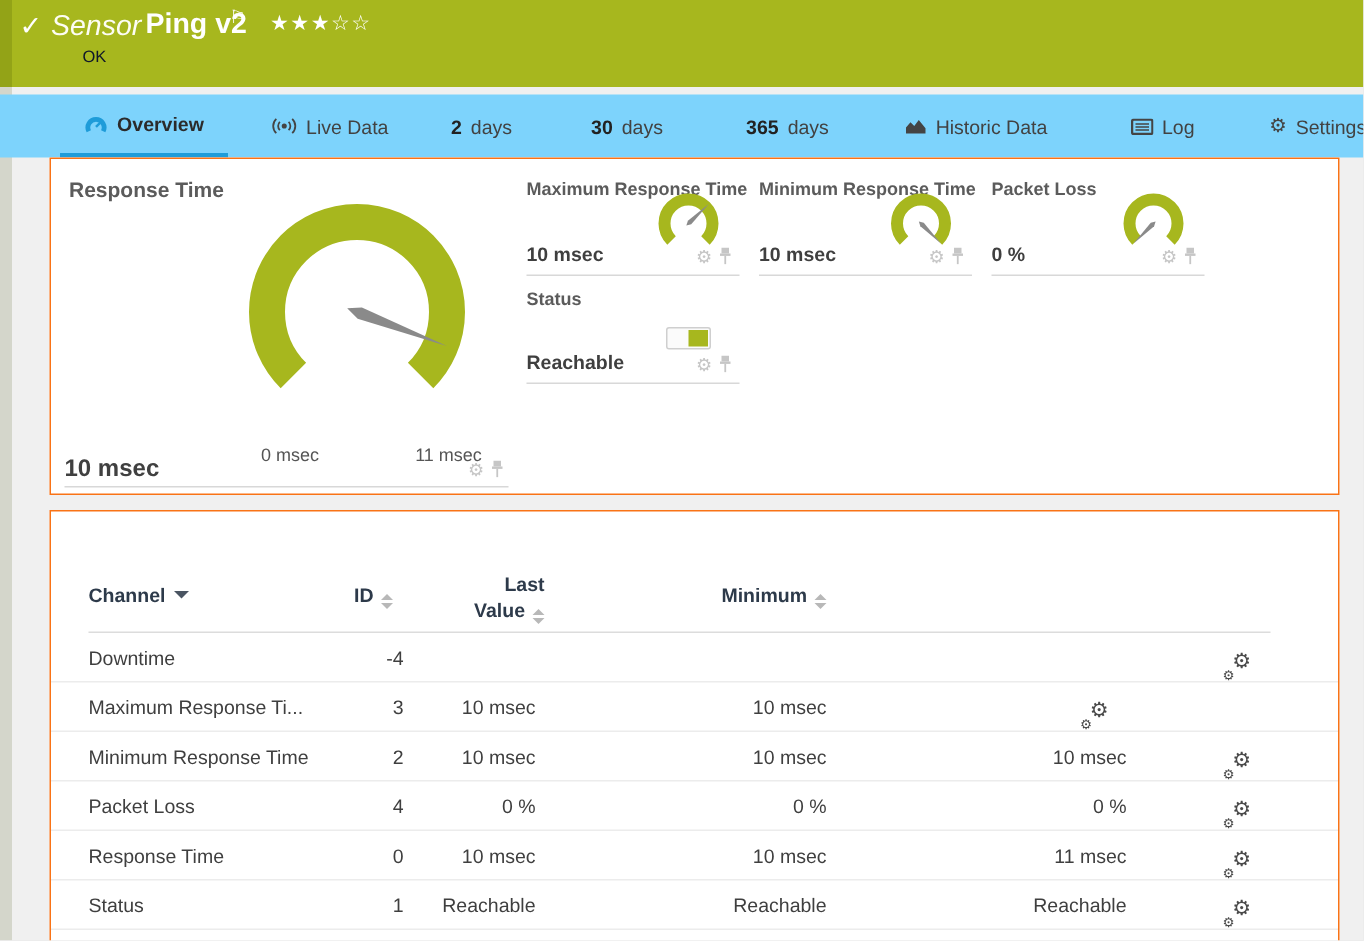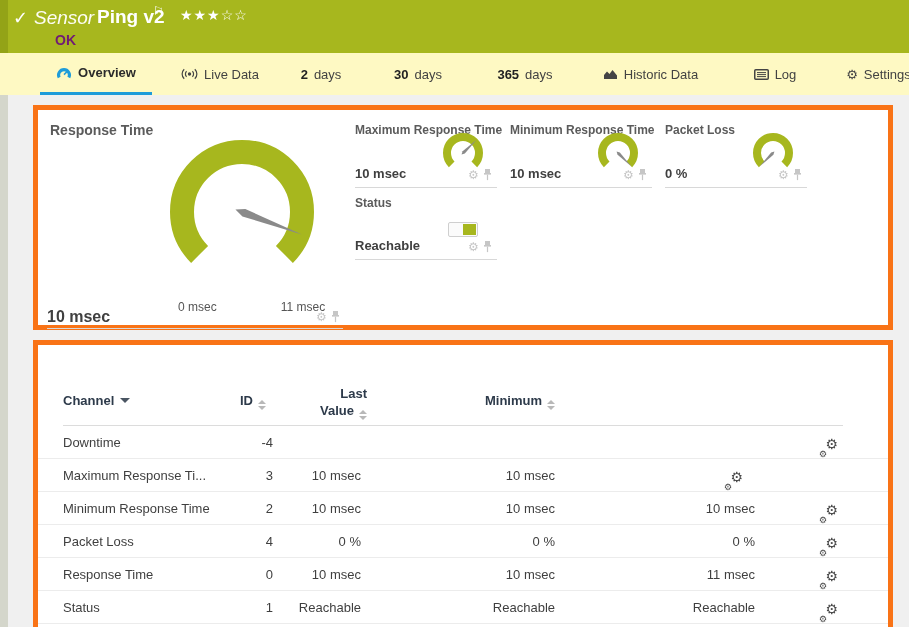--- a/index.html
+++ b/index.html
@@ -9,33 +9,33 @@
 
   
   .hdr { position:absolute; left:0; top:0; width:909px; height:58px; background:#a7b71e; }
   .hdr-strip { position:absolute; left:0; top:0; width:8px; height:58px; background:#93a317; }
   .left-strip { position:absolute; left:0; top:58px; width:8px; height:569px; background:#d4d6cb; }
   .hdr-check { position:absolute; left:13px; top:7px; color:#fff; font-size:18px; font-weight:bold; }
   .hdr-kind { position:absolute; left:34px; top:7px; color:#fdfdf4; font-size:19px; font-style:italic; }
   .hdr-name { position:absolute; left:97px; top:6px; color:#fff; font-size:19px; font-weight:bold; }
   .hdr-flag { position:absolute; left:153px; top:4px; color:#fff; font-size:12px; }
   .hdr-stars { position:absolute; left:180px; top:7px; color:#fff; font-size:14px; letter-spacing:1px; }
-  .hdr-status { position:absolute; left:55px; top:32px; color:#701a75; font-size:14px; font-weight:bold; }
-
-  
-  .tabbar { position:absolute; left:0; top:53px; width:909px; height:42px; background:#fef9c3; }
+  .hdr-status { position:absolute; left:55px; top:32px; color:#0f172a; font-size:11px; font-weight:normal; }
+
+  
+  .tabbar { position:absolute; left:0; top:63px; width:909px; height:42px; background:#7dd3fc; }
   .tab { position:absolute; top:0; height:42px; display:flex; align-items:center; justify-content:center; gap:6px;
          font-size:13px; color:#424242; cursor:pointer; white-space:nowrap; }
   .tab.active { border-bottom:3px solid #1e9cd9; color:#2b2b2b; font-weight:bold; }
   .tab .num { font-weight:bold; color:#222; }
   .tab svg, .tab .gearglyph { flex:0 0 auto; }
   .gearglyph { font-size:13px; color:#444; }
 
   
-  .panel { position:absolute; background:#fff; border:5px solid #f97316; }
+  .panel { position:absolute; background:#fff; border:1px solid #f97316; }
   .panel-gauges { left:33px; top:105px; width:860px; height:225px; }
   .panel-table  { left:33px; top:340px; width:860px; height:300px; }
 
   .gtitle { position:absolute; font-size:14px; font-weight:bold; color:#5b5b5b; }
   .stitle { position:absolute; font-size:12px; font-weight:bold; color:#5b5b5b; }
   .scale-lab { position:absolute; font-size:12px; color:#555; }
   .gvalue-big { position:absolute; font-size:16px; font-weight:bold; color:#404040; }
   .gvalue { position:absolute; font-size:13px; font-weight:bold; color:#3f3f3f; }
   .gdivider { position:absolute; height:0; border-bottom:1px solid #d8d8d8; }
   .tools { position:absolute; display:flex; align-items:center; gap:4px; color:#c6c6c6; }

